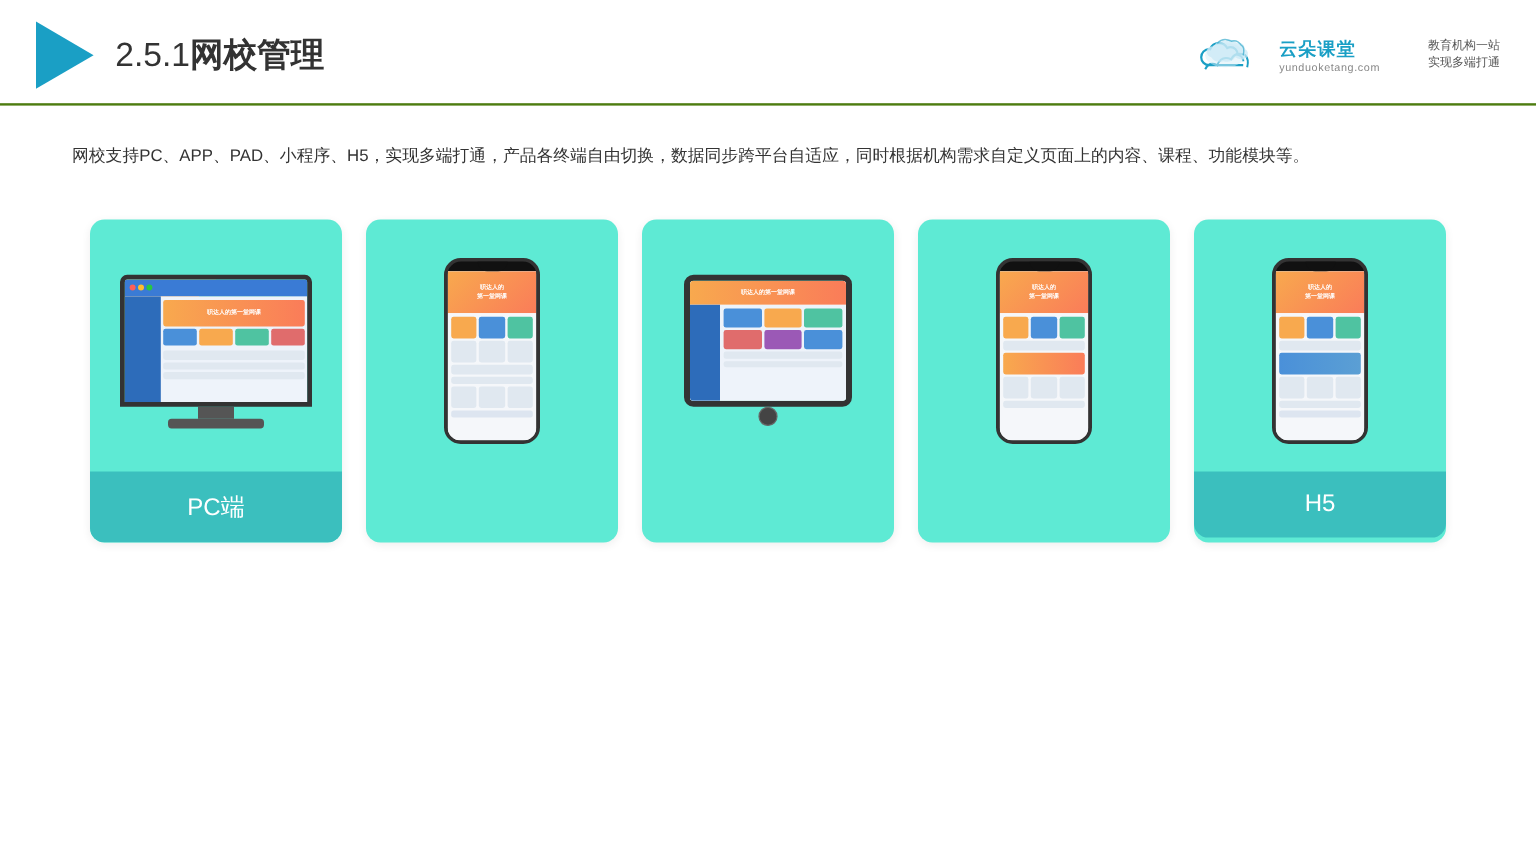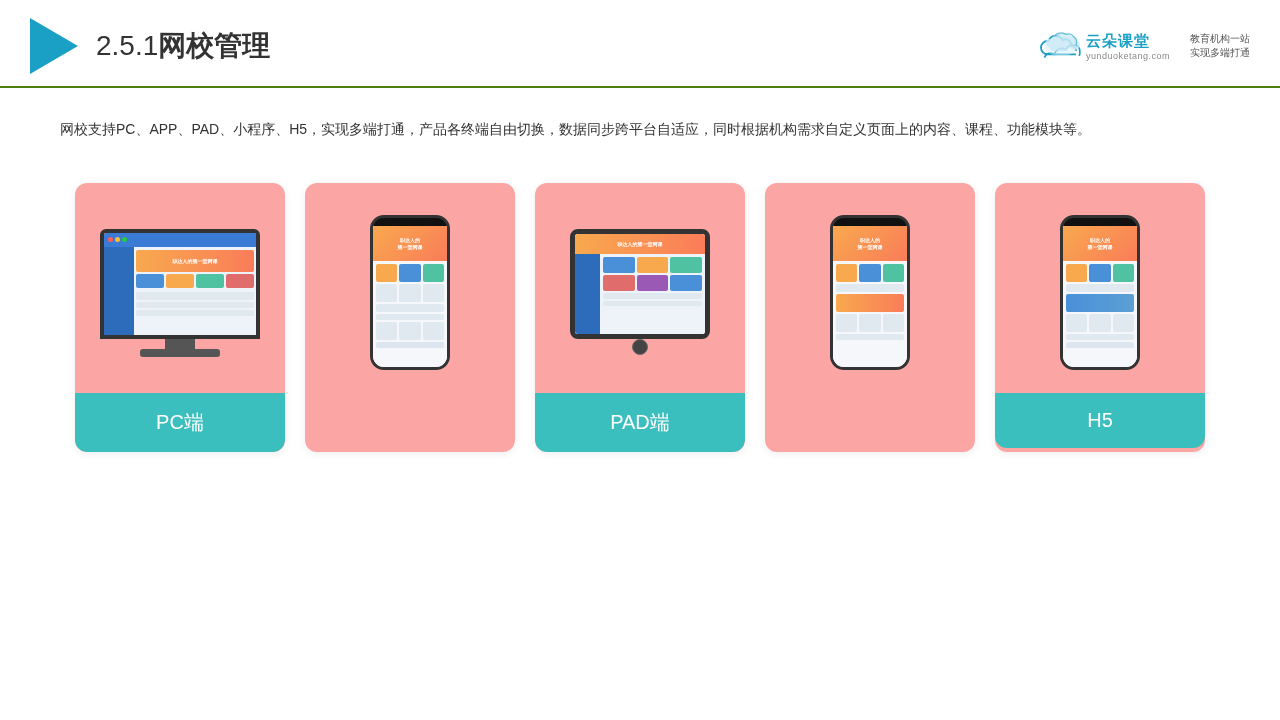--- a/index.html
+++ b/index.html
@@ -40,21 +40,21 @@
       font-weight: 700;
     }
     .header-right {
       display: flex;
       align-items: center;
       gap: 8px;
     }
     .cloud-logo {
       display: flex;
       align-items: center;
-      gap: 0;
+      gap: 20px;
     }
     .cloud-icon-svg {
       width: 50px;
       height: 38px;
     }
     .brand-text {
       display: flex;
       flex-direction: column;
       align-items: flex-start;
     }
@@ -88,21 +88,21 @@
     
     .cards-container {
       display: flex;
       justify-content: center;
       gap: 20px;
       padding: 10px 50px 30px 50px;
       margin-top: 10px;
     }
 
     .card {
-      background: #fca5a5;
+      background: #5eead4;
       border-radius: 12px;
       width: 210px;
       display: flex;
       flex-direction: column;
       align-items: center;
       overflow: hidden;
       box-shadow: 0 2px 8px rgba(0,0,0,0.07);
     }
 
     .card-image-area {
@@ -471,21 +471,20 @@
                 </div>
                 <div style="height:6px;background:#e0e8f0;border-radius:2px;"></div>
                 <div style="height:5px;background:#e0e8f0;border-radius:2px;"></div>
               </div>
             </div>
           </div>
         </div>
         <div class="pad-home-btn"></div>
       </div>
     </div>
-    <div class="card-label">PAD端</div>
   </div>
 
   <div class="card">
     <div class="card-image-area">
       <div class="phone-mock">
         <div class="phone-body">
           <div class="phone-notch"></div>
           <div class="phone-screen">
             <div class="phone-screen-banner">
               <div class="phone-banner-text">职达人的<br>第一堂网课</div>

